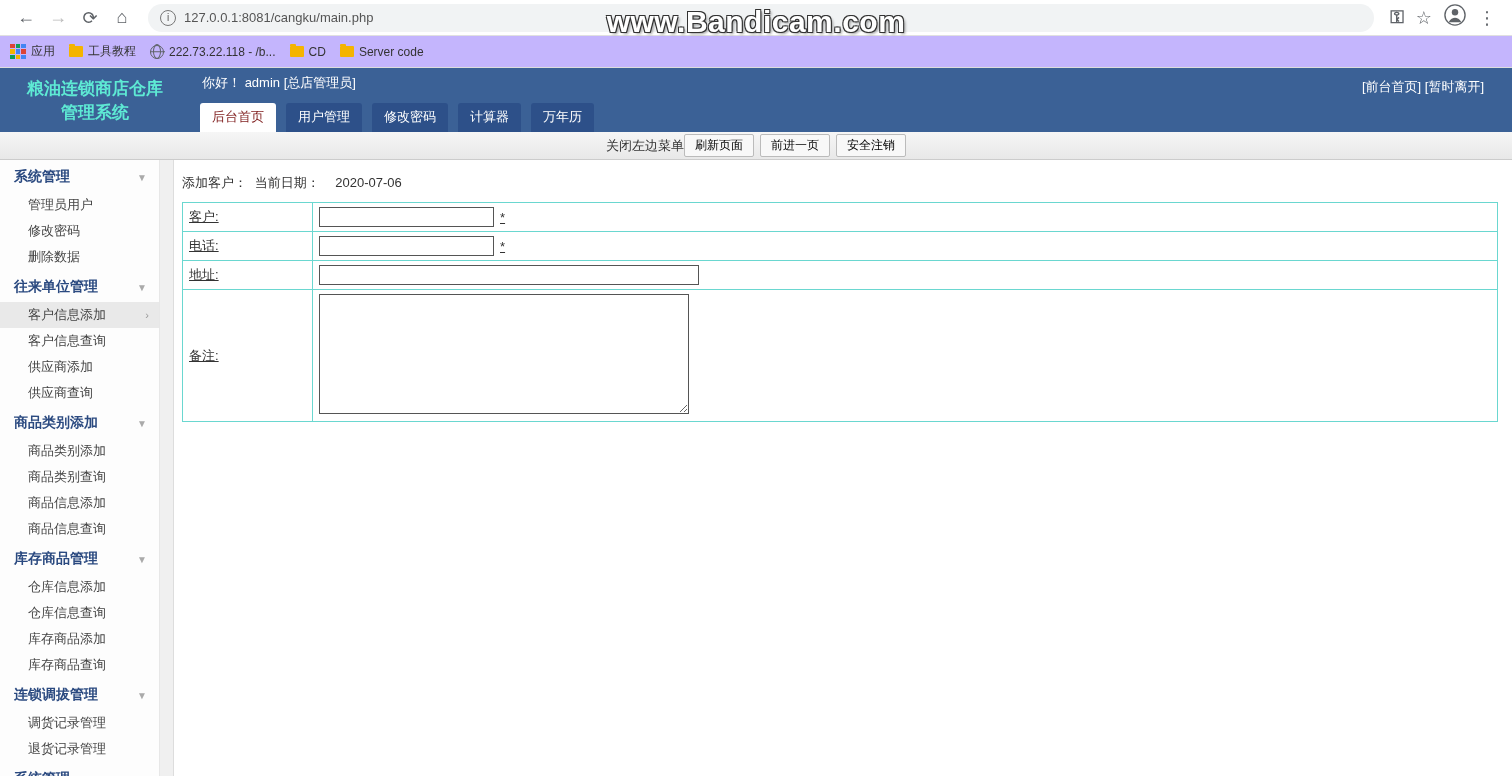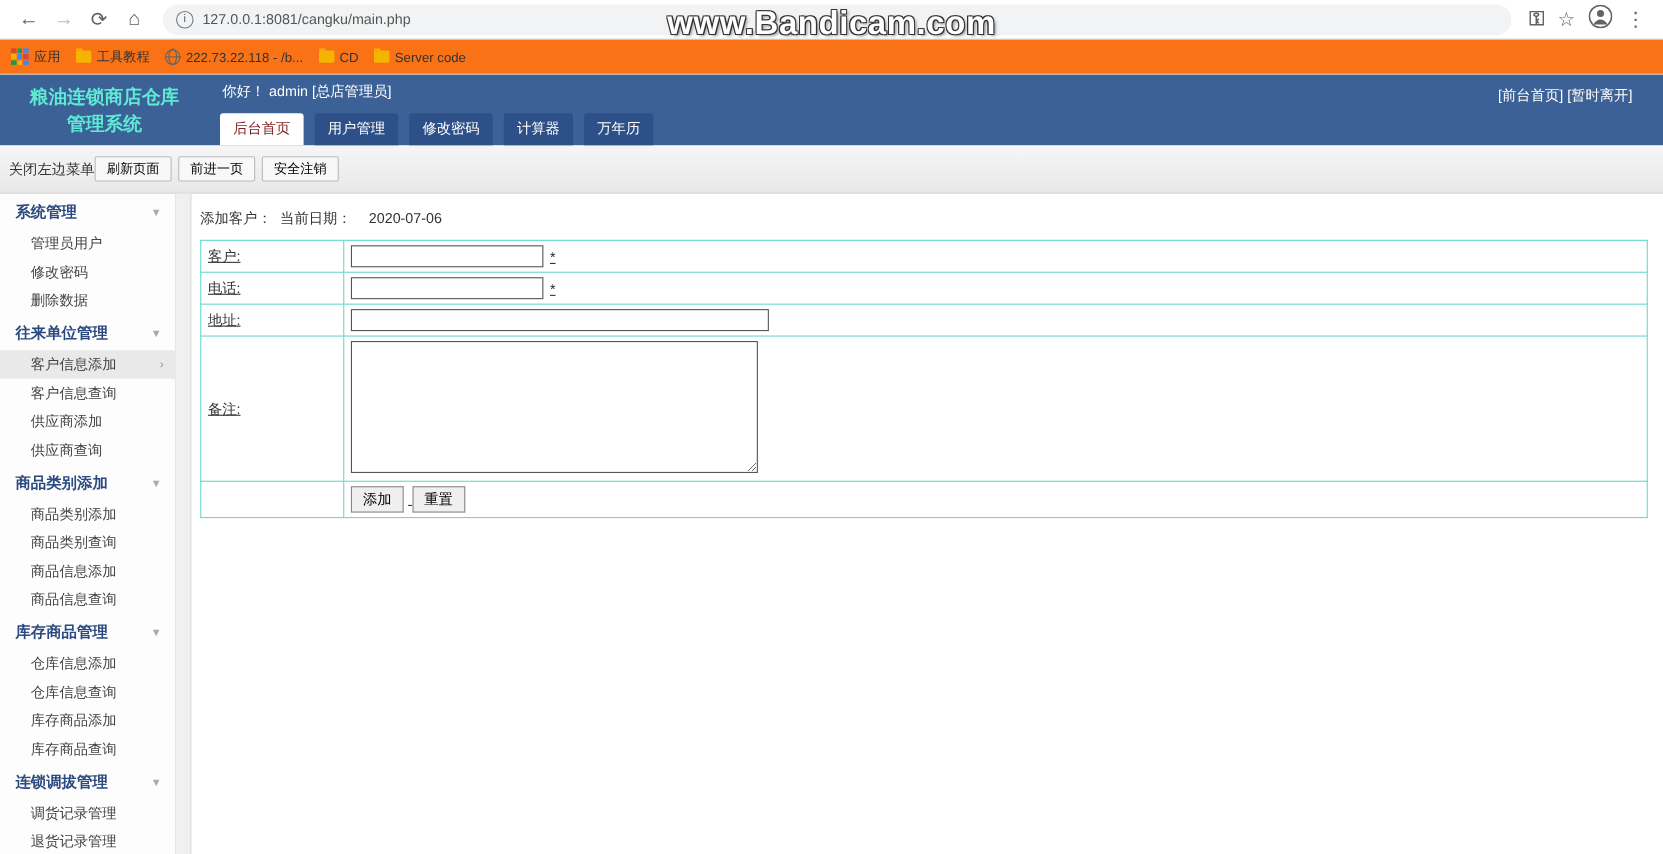--- a/index.html
+++ b/index.html
@@ -9,21 +9,21 @@
 .browser-bar { height: 36px; background: #fff; display: flex; align-items: center; padding: 0 10px; border-bottom: 1px solid #e0e0e0; }
 .nav-btn { width: 24px; height: 24px; display: flex; align-items: center; justify-content: center; margin: 0 4px; color: #5f6368; cursor: pointer; font-size: 18px; }
 .disabled { color: #bbb; }
 .url-bar { flex: 1; margin: 0 10px; height: 28px; border-radius: 14px; background: #f1f3f4; display: flex; align-items: center; padding: 0 12px; color: #555; }
 .url-icon { margin-right: 8px; display:inline-flex; align-items:center; justify-content:center; width:16px; height:16px; border:1px solid #777; border-radius:50%; font-size:10px; }
 .right-icons { display: flex; align-items: center; gap: 12px; padding: 0 6px; }
 .right-icons span { color: #5f6368; font-size: 18px; }
 .avatar-icon svg { width: 22px; height: 22px; }
 
 
-.bookmark-bar { height: 32px; background: #f97316; border-bottom: 1px solid #ddd; display: flex; align-items: center; padding: 0 10px; gap: 14px; }
+.bookmark-bar { height: 32px; background: #c4b5fd; border-bottom: 1px solid #ddd; display: flex; align-items: center; padding: 0 10px; gap: 14px; }
 .bm-item { display: flex; align-items: center; gap: 5px; color: #333; font-size: 12px; }
 .bm-apps { width: 16px; height: 16px; display: grid; grid-template-columns: repeat(3,1fr); grid-template-rows: repeat(3,1fr); gap: 1px; }
 .bm-apps span:nth-child(1){background:#db4437}.bm-apps span:nth-child(2){background:#0f9d58}.bm-apps span:nth-child(3){background:#4285f4}
 .bm-apps span:nth-child(4){background:#f4b400}.bm-apps span:nth-child(5){background:#4285f4}.bm-apps span:nth-child(6){background:#db4437}
 .bm-apps span:nth-child(7){background:#0f9d58}.bm-apps span:nth-child(8){background:#f4b400}.bm-apps span:nth-child(9){background:#4285f4}
 .folder-ico { width: 14px; height: 11px; background: #f4b400; border-radius: 1px; position: relative; }
 .folder-ico:before { content:''; position:absolute; top:-2px; left:0; width:6px; height:2px; background:#f4b400; border-radius:1px 1px 0 0;}
 .globe-ico { width:14px; height:14px; border:1.5px solid #5f6368; border-radius:50%; position:relative; }
 .globe-ico:before{content:'';position:absolute;left:50%;top:-1.5px;bottom:-1.5px;width:6px;border:1.5px solid #5f6368;border-radius:50%;transform:translateX(-50%);}
 .globe-ico:after{content:'';position:absolute;top:50%;left:-1.5px;right:-1.5px;height:1.5px;background:#5f6368;transform:translateY(-50%);}
@@ -36,21 +36,21 @@
 .app-title { width: 190px; text-align: center; font-size: 17px; font-weight: bold; color: #5eead4; line-height: 1.4; padding-top: 2px; }
 .header-right { flex: 1; display: flex; flex-direction: column; justify-content: space-between; height: 100%; padding-top: 6px; }
 .greeting { font-size: 13px; padding-left: 12px; }
 .tabs { display: flex; gap: 10px; padding-left: 10px; }
 .tab { padding: 5px 12px 6px; background: #2d5089; border-radius: 3px 3px 0 0; font-size: 13px; cursor: pointer; }
 .tab.active { background: #fff; color: #7f1d1d; }
 .header-links { position: absolute; right: 28px; top: 10px; font-size: 13px; }
 .header-links a { color: #fff; text-decoration: none; }
 
 
-.toolbar-grey { height: 44px; background: linear-gradient(#f6f6f6,#e8e8e8); border-bottom: 1px solid #ccc; display: flex; align-items: center; justify-content: flex-start; padding: 0 8px; }
+.toolbar-grey { height: 28px; background: linear-gradient(#f6f6f6,#e8e8e8); border-bottom: 1px solid #ccc; display: flex; align-items: center; justify-content: center; padding: 0 8px; }
 .toolbar-grey .left-txt { font-size: 13px; color: #333; }
 .toolbar-btns { display: flex; gap: 6px; }
 .tbtn { border: 1px solid #bbb; background: #f8f8f8; padding: 2px 10px; font-size: 12px; border-radius: 2px; cursor: pointer; }
 
 
 .main { display: flex; height: calc(776px - 36px - 32px - 64px - 28px); }
 .sidebar { width: 160px; background: #fdfdfd; border-right: 1px solid #e7e7e7; overflow-y: auto; padding-bottom: 10px; }
 .sb-splitter { width: 14px; background: #f0f0f0; border-right: 1px solid #ddd; position: relative; }
 .sb-splitter:after{content:'';position:absolute;left:3px;top:50%;width:8px;height:30px;transform:translateY(-50%);}
 
@@ -235,23 +235,16 @@
         <td><input type="text" style=""><span class="star">*</span></td>
       </tr>
       <tr>
         <td class="label-cell">地址:</td>
         <td><input type="text" class="wide" style=""></td>
       </tr>
       <tr>
         <td class="label-cell">备注:</td>
         <td><textarea style=""></textarea></td>
       </tr>
-      <tr>
-        <td class="label-cell"></td>
-        <td class="btn-row">
-          <input type="button" value="添加" style="">
-          <input type="button" value="重置" style="">
-        </td>
-      </tr>
     </tbody>
       </table>
   </div>
 </div>
 
 </body></html>

